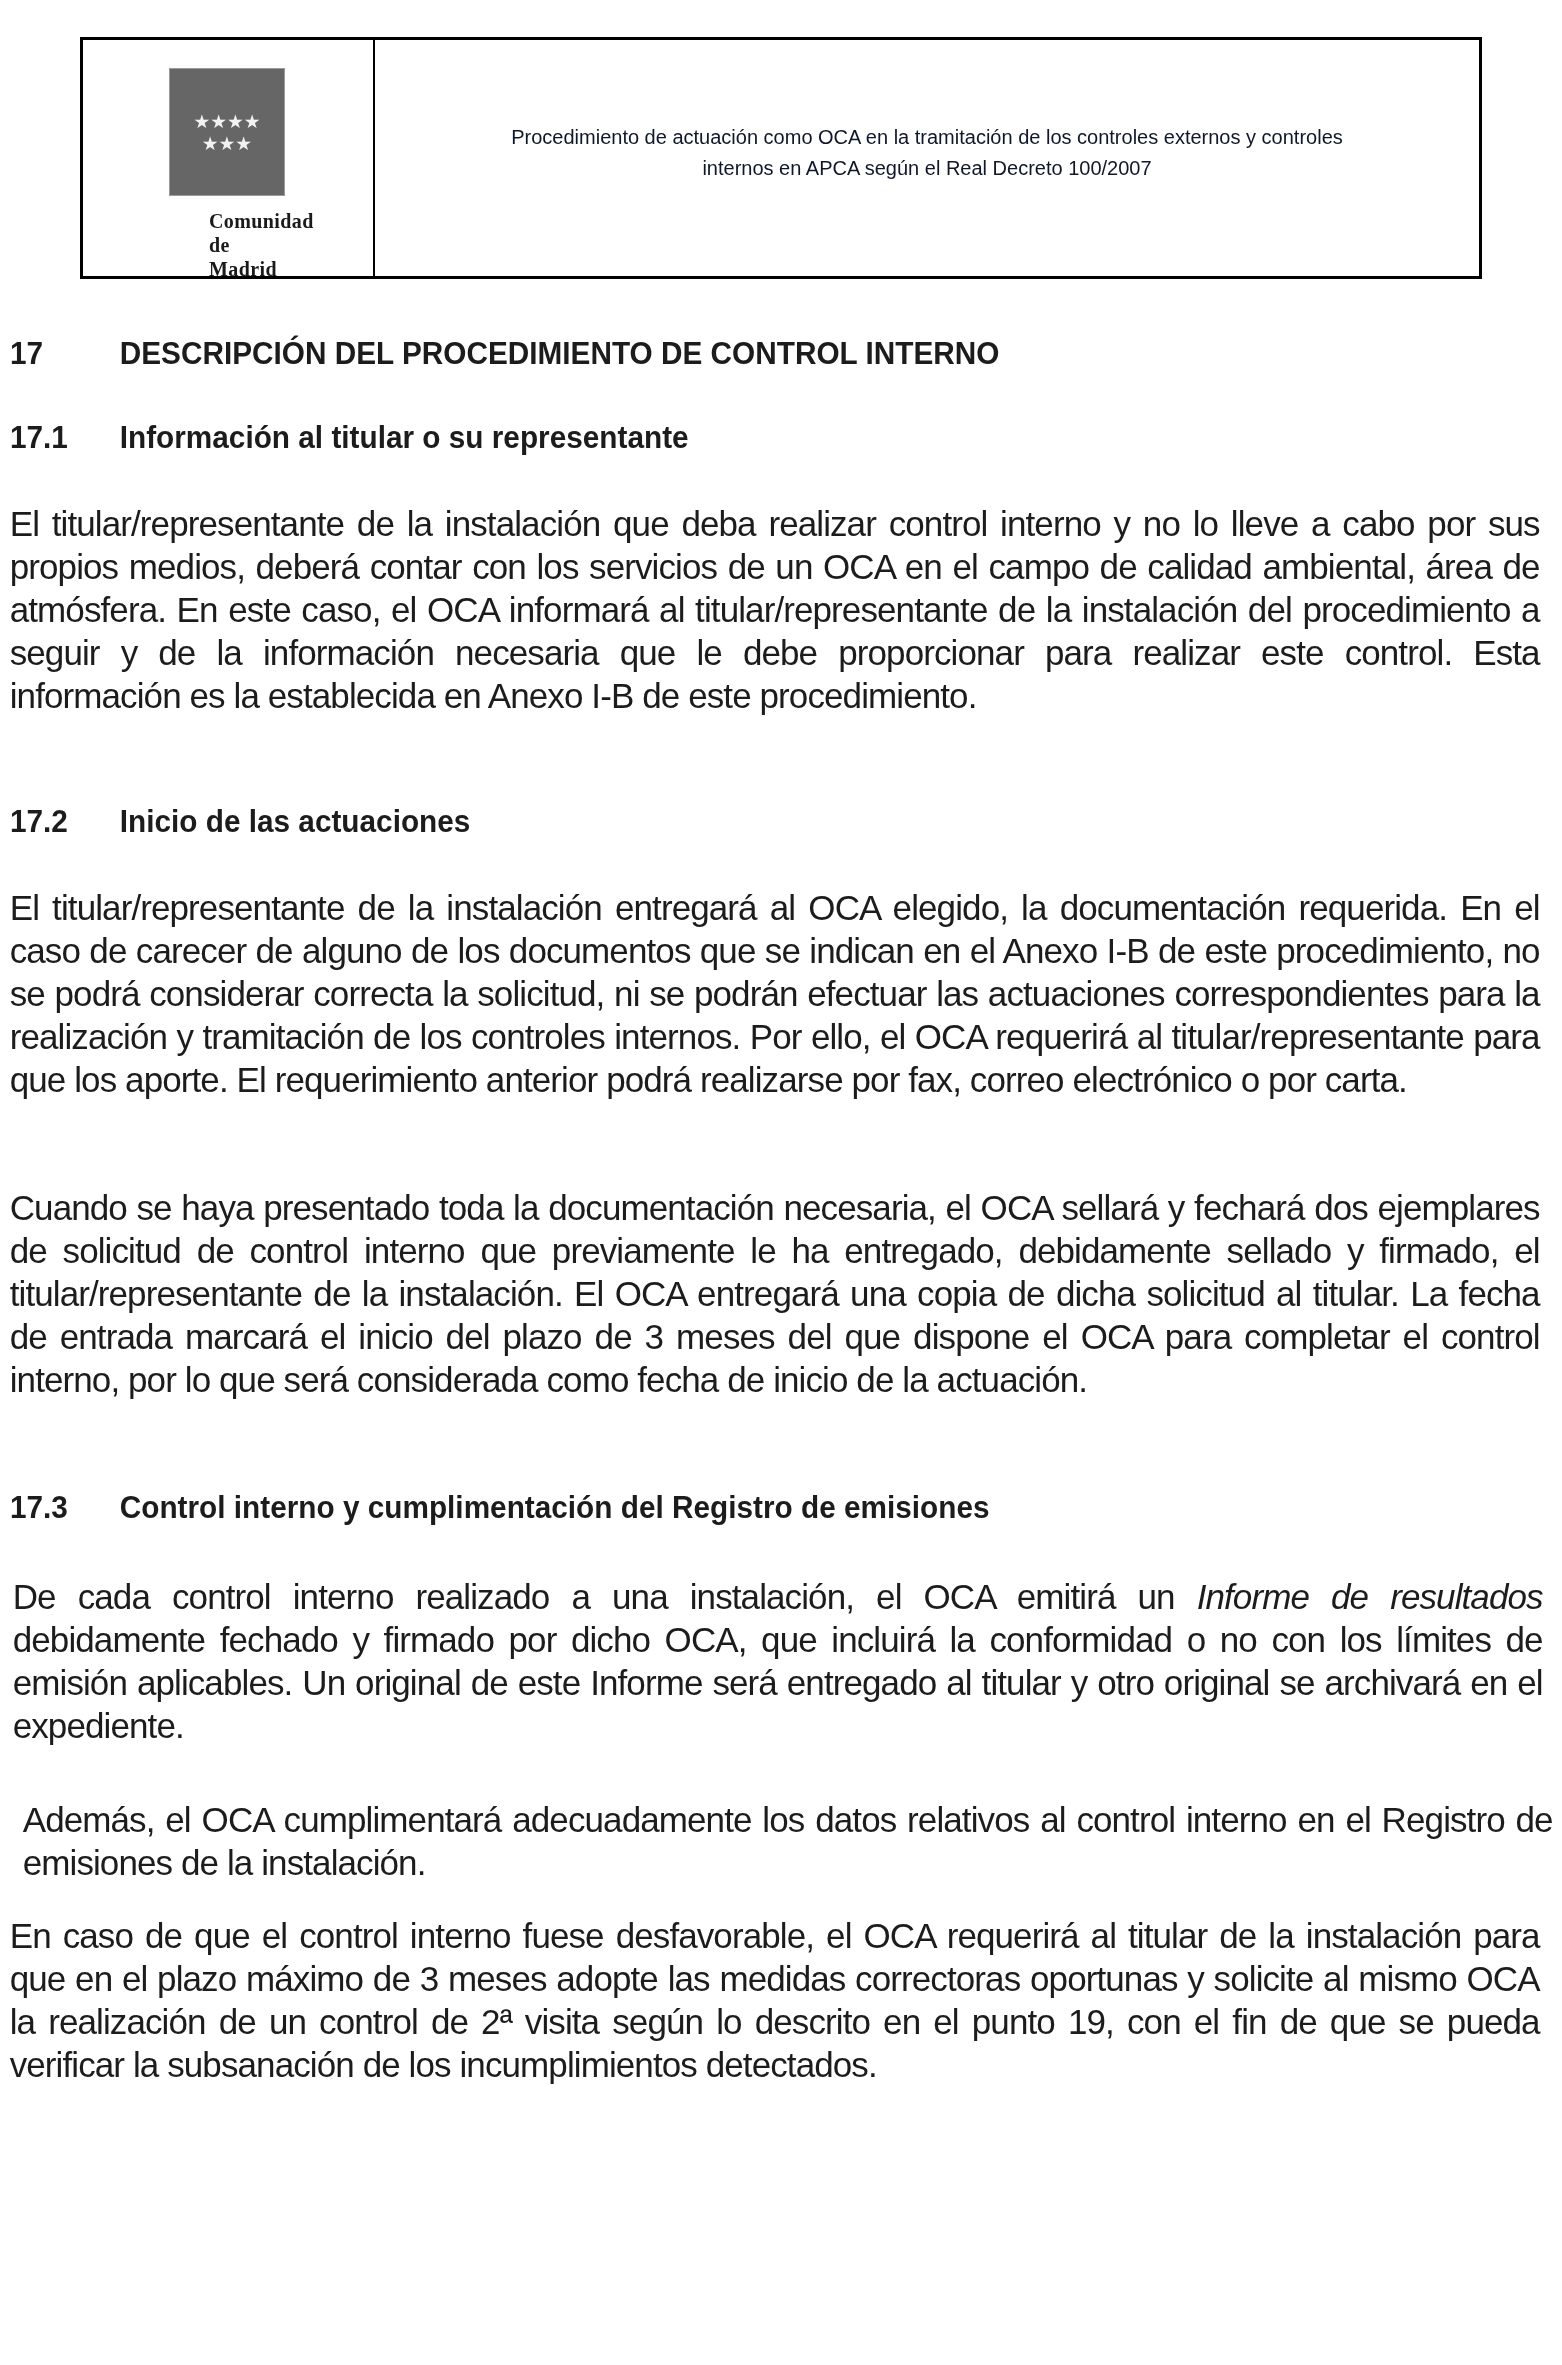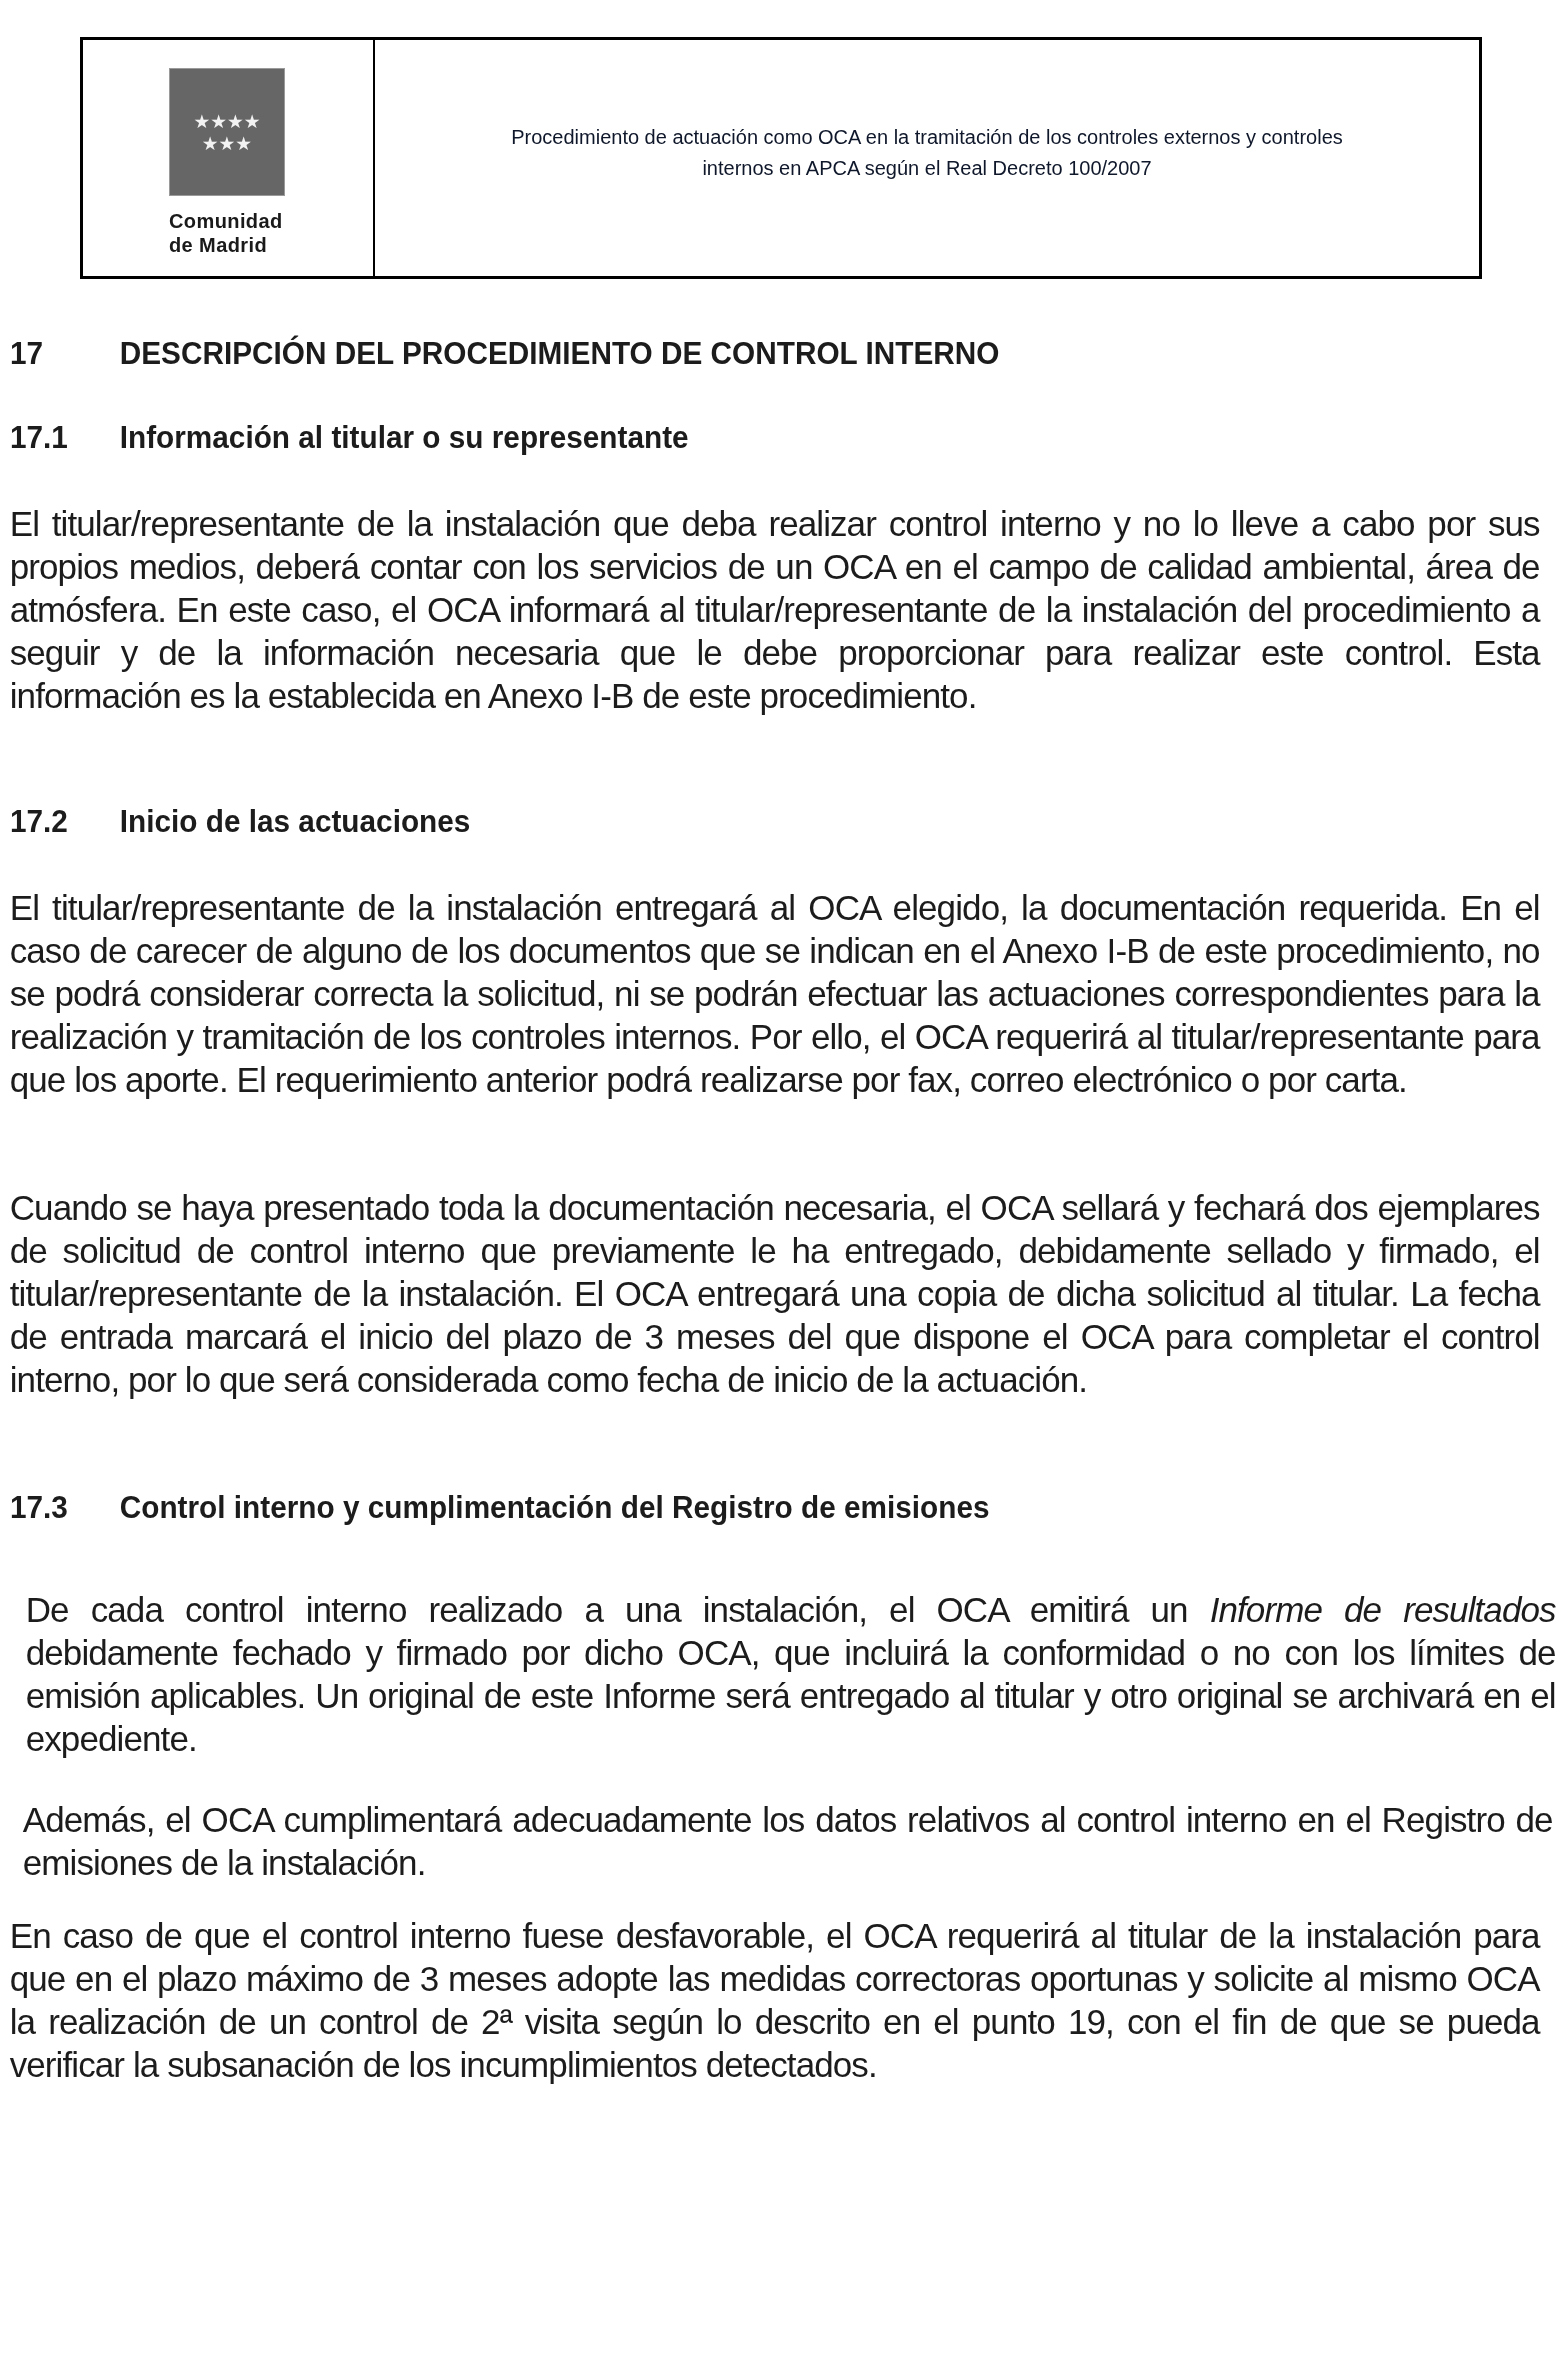--- a/index.html
+++ b/index.html
@@ -54,26 +54,27 @@
       gap: 5.2px;
       color: #f2f2f2;
       font-size: 18.7px;
       line-height: 18.7px;
       font-family: "DejaVu Sans", sans-serif;
     }
     .stars-row.r1 { top: 44px; }
     .stars-row.r2 { top: 66px; }
     .logo-text {
       margin-top: 13.4px;
-      font-family: Liberation Sans, sans-serif;
+      font-family: Liberation Serif, serif;
       font-weight: bold;
       font-size: 20px;
       line-height: 24px;
       color: #1a1a1a;
       letter-spacing: 0.4px;
+      margin-left: 40px;
     }
     .hdr-title-cell {
       flex: 1;
       display: flex;
       align-items: center;
       justify-content: center;
       text-align: center;
       padding: 0 10.5px;
     }
     .hdr-title {
@@ -153,16 +154,16 @@
 
 <div class="heading" style="top:803px;">
   <span class="num">17.2</span><span>Inicio de las actuaciones</span>
 </div>
 <p class="para" style="top:886px; margin:0;">El titular/representante de la instalación entregará al OCA elegido, la documentación requerida. En el caso de carecer de alguno de los documentos que se indican en el Anexo I-B de este procedimiento, no se podrá considerar correcta la solicitud, ni se podrán efectuar las actuaciones correspondientes para la realización y tramitación de los controles internos. Por ello, el OCA requerirá al titular/representante para que los aporte. El requerimiento anterior podrá realizarse por fax, correo electrónico o por carta.</p>
 <p class="para" style="top:1186px; margin:0;">Cuando se haya presentado toda la documentación necesaria, el OCA sellará y fechará dos ejemplares de solicitud de control interno que previamente le ha entregado, debidamente sellado y firmado, el titular/representante de la instalación. El OCA entregará una copia de dicha solicitud al titular. La fecha de entrada marcará el inicio del plazo de 3 meses del que dispone el OCA para completar el control interno, por lo que será considerada como fecha de inicio de la actuación.</p>
 
 <div class="heading" style="top:1489px;">
   <span class="num">17.3</span><span>Control interno y cumplimentación del Registro de emisiones</span>
 </div>
-<p class="para" style="top:1572px; margin:16px;"><span>De cada control interno realizado a una instalación, el OCA emitirá un </span><em>Informe de resultados</em><span> debidamente fechado y firmado por dicho OCA, que incluirá la conformidad o no con los límites de emisión aplicables. Un original de este Informe será entregado al titular y otro original se archivará en el expediente.</span></p>
+<p class="para" style="top:1572px; margin:3px;"><span>De cada control interno realizado a una instalación, el OCA emitirá un </span><em>Informe de resultados</em><span> debidamente fechado y firmado por dicho OCA, que incluirá la conformidad o no con los límites de emisión aplicables. Un original de este Informe será entregado al titular y otro original se archivará en el expediente.</span></p>
 <p class="para" style="top:1785px; margin:13px;">Además, el OCA cumplimentará adecuadamente los datos relativos al control interno en el Registro de emisiones de la instalación.</p>
 <p class="para" style="top:1914px; margin:0;">En caso de que el control interno fuese desfavorable, el OCA requerirá al titular de la instalación para que en el plazo máximo de 3 meses adopte las medidas correctoras oportunas y solicite al mismo OCA la realización de un control de 2ª visita según lo descrito en el punto 19, con el fin de que se pueda verificar la subsanación de los incumplimientos detectados.</p>
 
 
 </body></html>

